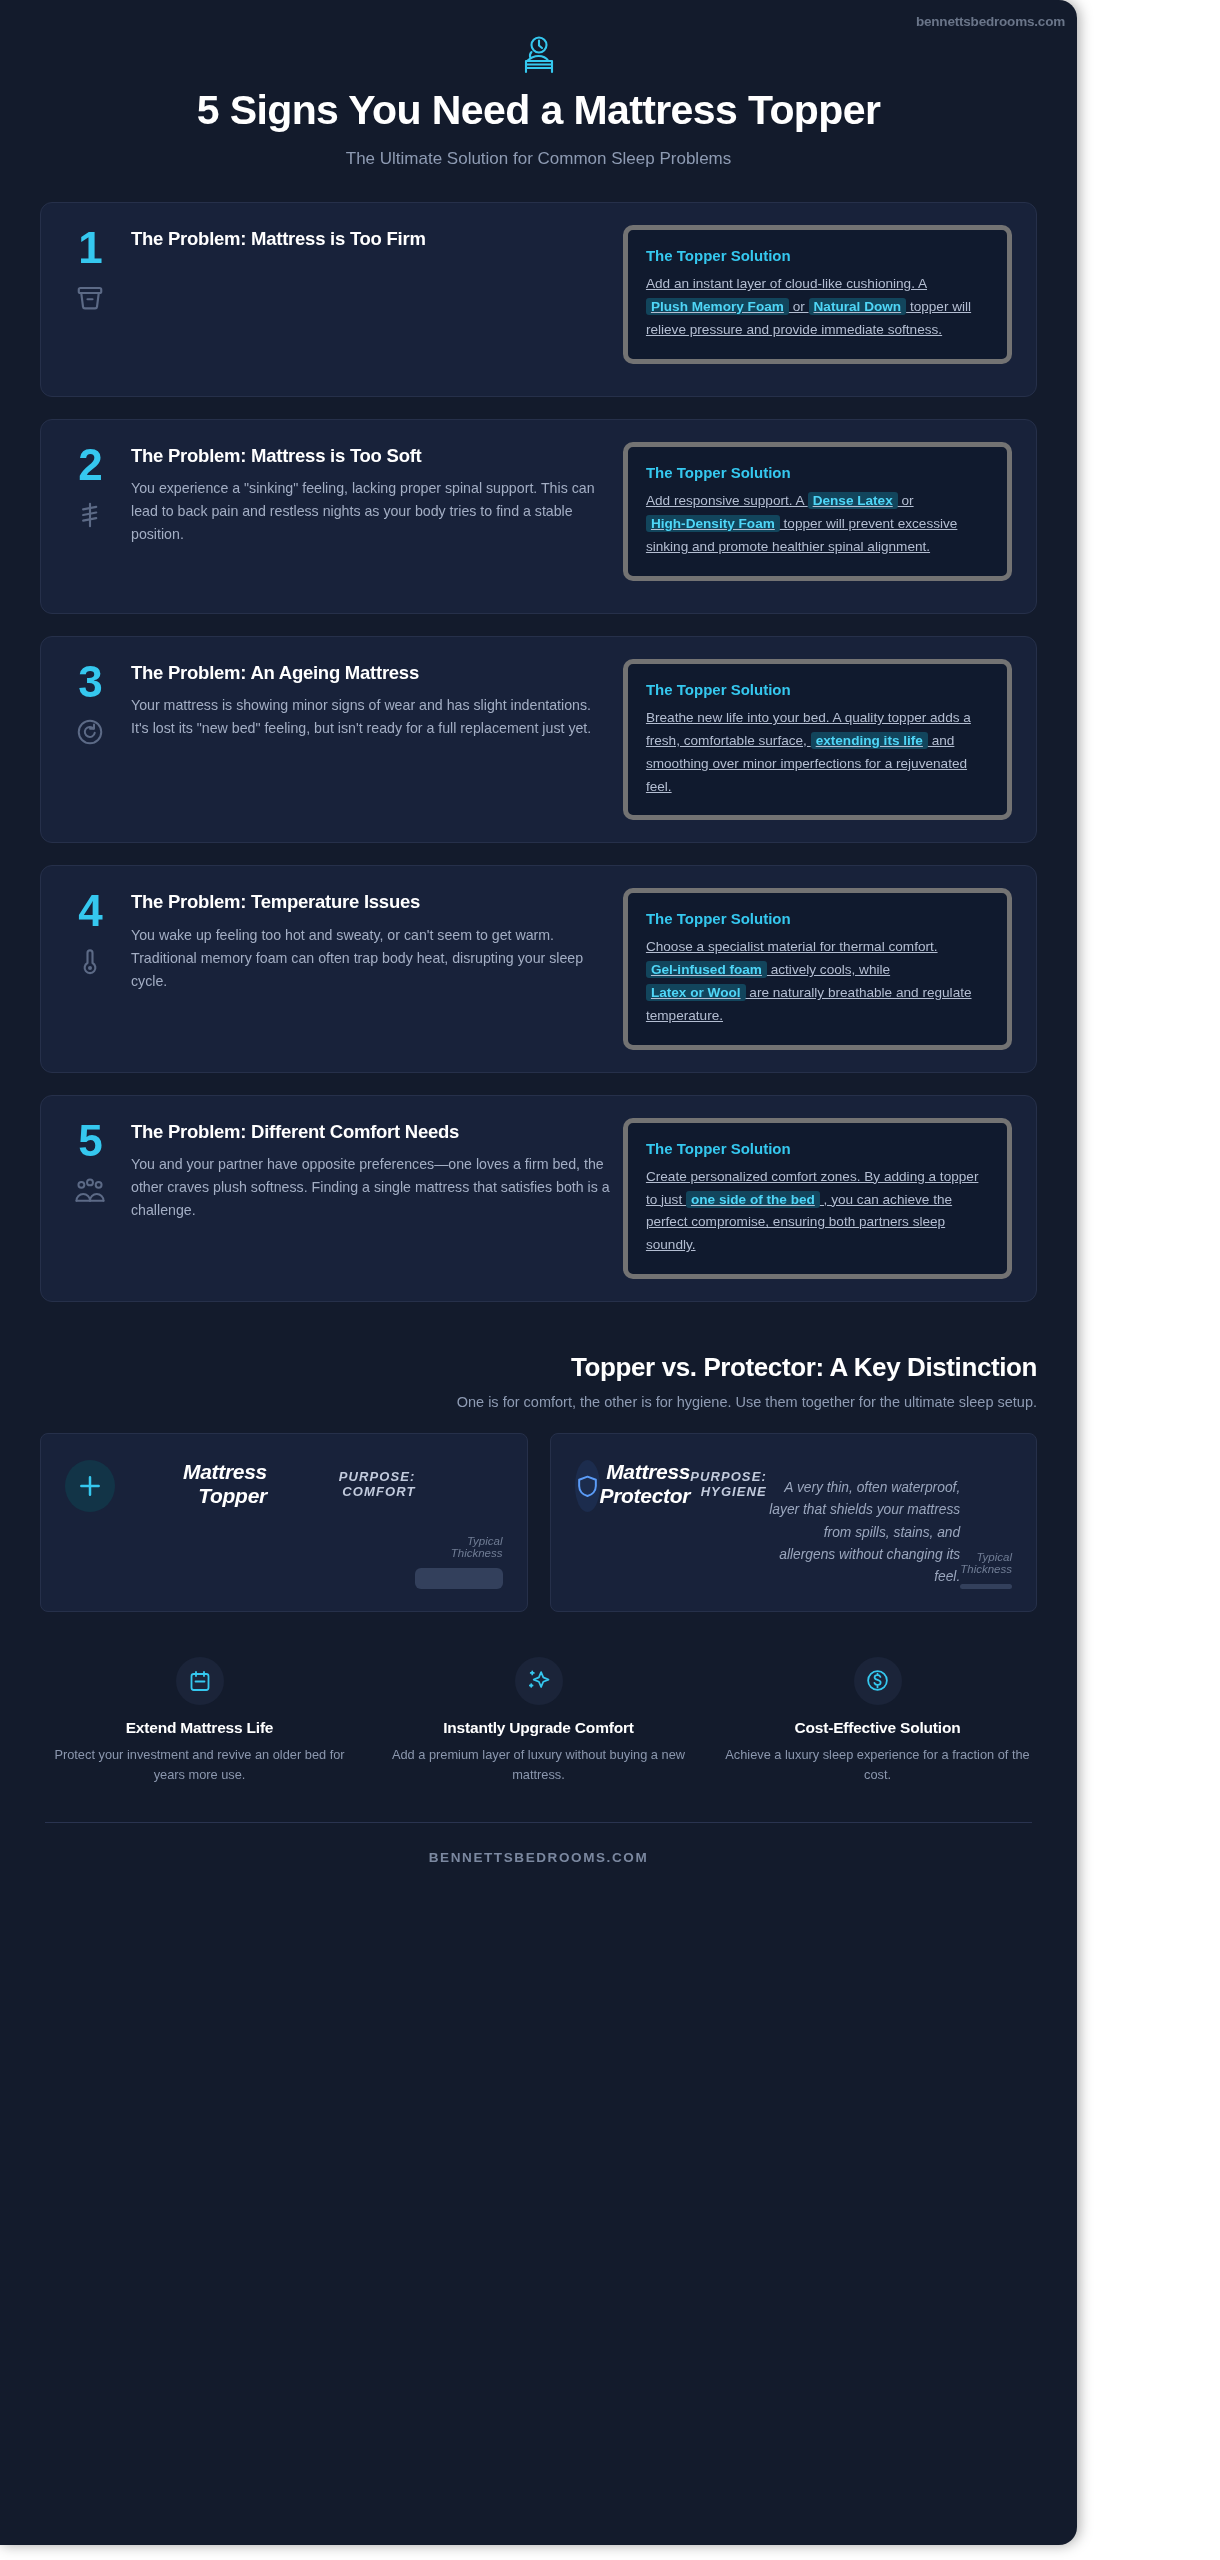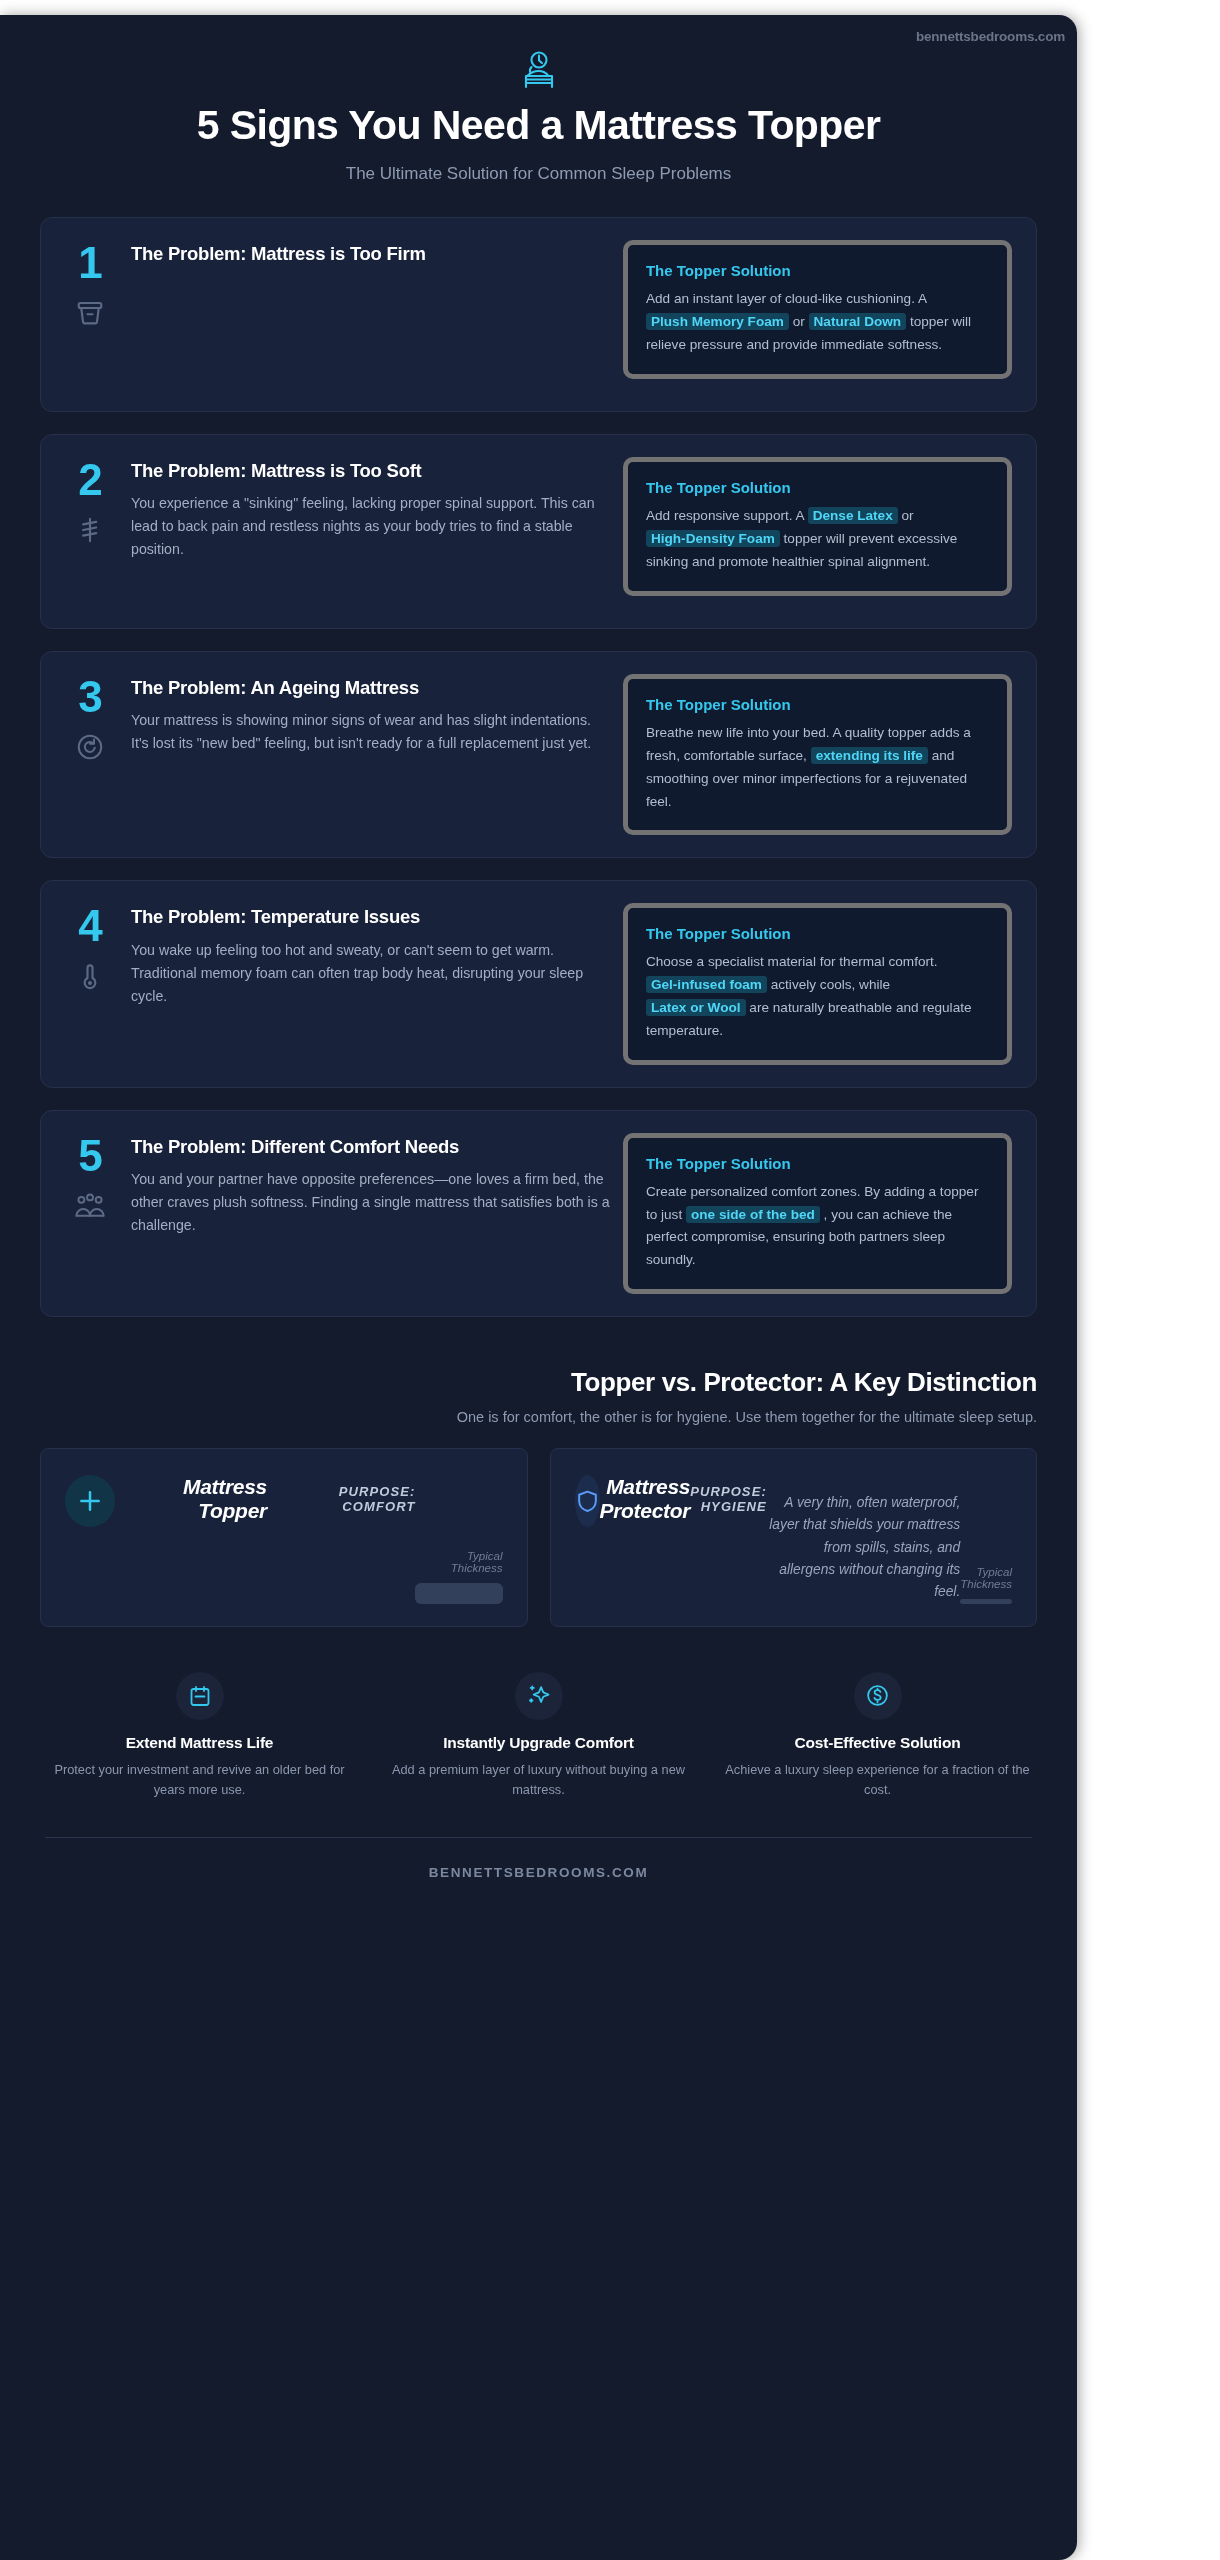--- a/index.html
+++ b/index.html
@@ -11,21 +11,21 @@
     overflow: hidden;
   }
   .page {
     position: relative;
     width: 1220px;
     height: 2560px;
     background: #ffffff;
   }
   .infographic {
     position: absolute;
-    left: 0; top: 15px;
+    left: 0; top: 0;
     width: 1077px;
     height: 2545px;
     background: #131b2c;
     border-radius: 0 18px 18px 0;
     box-shadow: 2px 0 14px rgba(0,0,0,0.35);
     overflow: hidden;
   }
   .watermark {
     position: absolute;
     right: 12px;
@@ -103,20 +103,21 @@
   .sol-title {
     font-size: 15px;
     font-weight: 700;
     color: #35c8ef;
     margin-bottom: 9px;
   }
   .sol-text {
     font-size: 13.6px;
     line-height: 1.68;
     color: #b4bed2;
+    text-decoration: underline;
   }
   .hl {
     background: #12455c;
     color: #4fd6f7;
     font-weight: 700;
     padding: 1px 5px;
     border-radius: 3px;
     white-space: nowrap;
   }
 

